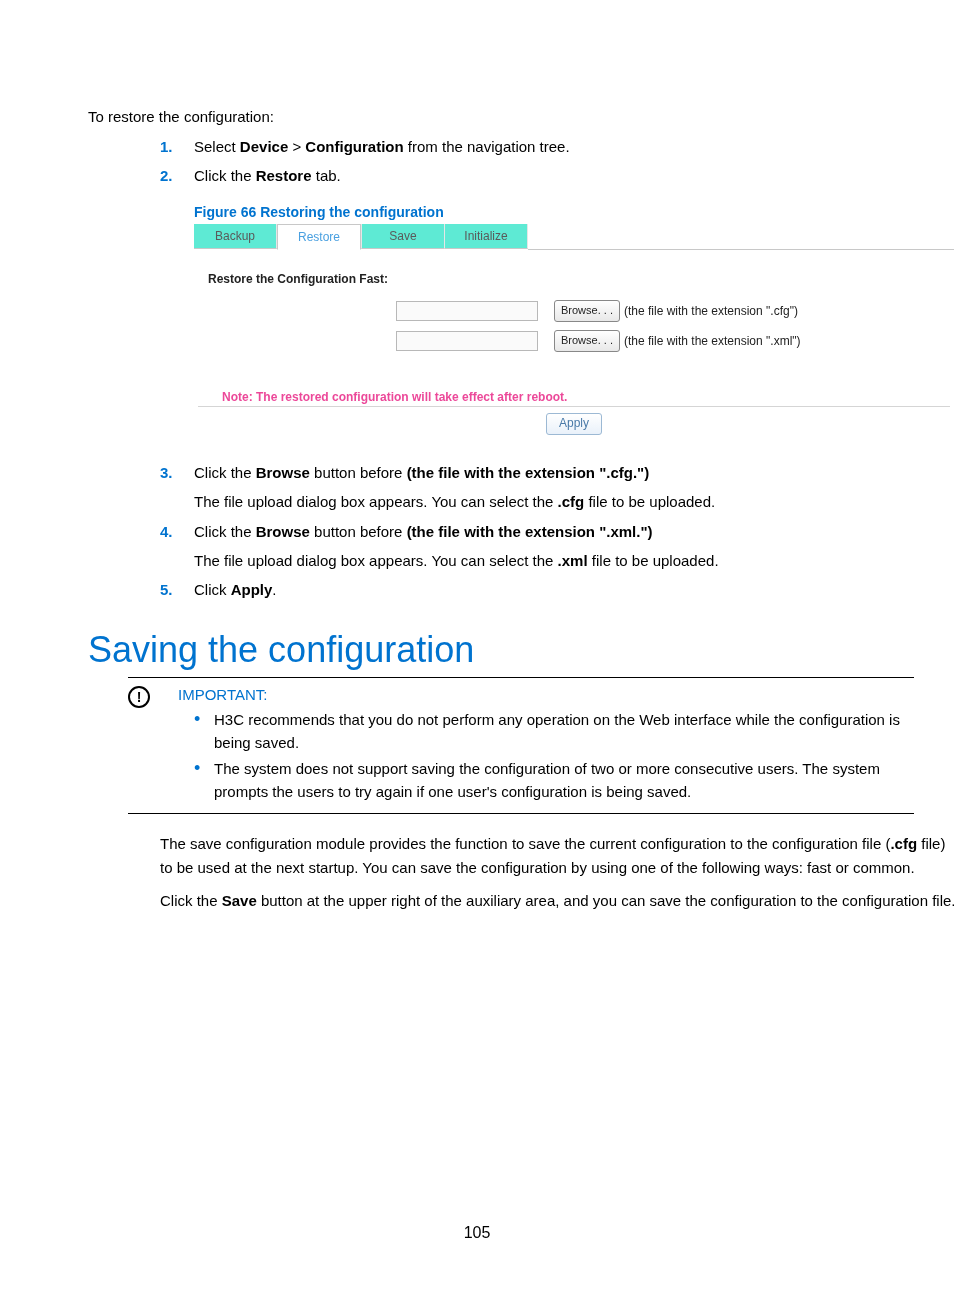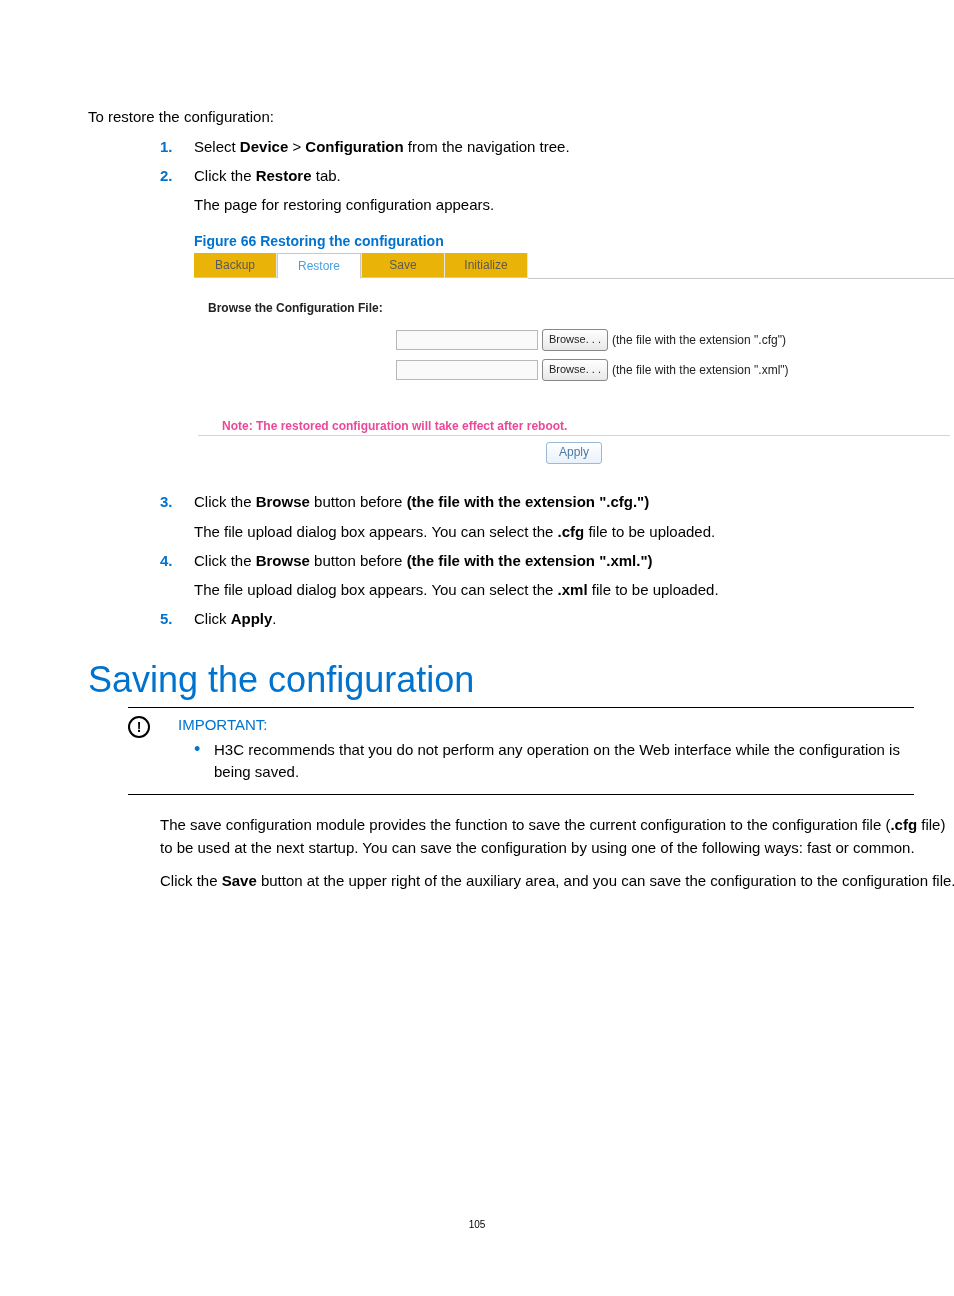--- a/index.html
+++ b/index.html
@@ -56,21 +56,21 @@
     font-family: Tahoma, Arial, sans-serif;
     font-size: 12px;
     color: #333;
   }
   .tab-row { display: flex; }
   .tab {
     width: 82px;
     height: 24px;
     text-align: center;
     line-height: 24px;
-    background: #eab308;
+    background: #5eead4;
     border-bottom: 1px solid #c8c8c8;
     color: #5a5a5a;
   }
   .tab.divider-right { border-right: 1px solid #e6e6e6; }
   .tab.active {
     border: 1px solid #c8c8c8;
     border-bottom: 1px solid #fff;
     background: #fff;
     color: #4aa0e0;
   }
@@ -93,21 +93,21 @@
     border: 1px solid #b8b8b8;
     background: #fafafa;
     margin-left: 198px;
   }
   .browse-btn {
     height: 20px;
     line-height: 18px;
     border: 1px solid #888;
     border-radius: 3px;
     padding: 0 6px;
-    margin-left: 4px;
+    margin-left: 16px;
     background: linear-gradient(#fff,#e8e8e8);
     font-size: 11px;
     color:#222;
   }
   .file-hint { margin-left: 4px; font-size: 12px; color:#222;}
   .mock-note {
     font-weight: bold;
     font-size: 12px;
     margin: 38px 0 0 24px;
     color:#ec4899;
@@ -202,25 +202,25 @@
 
   .subhead {
     color: #0073cf;
     font-weight: bold;
     font-size: 15px;
     margin: 18px 0 0 0;
   }
 
   .page-number {
     position: absolute;
-    bottom: 66px;
+    bottom: 54px;
     width: 100%;
     left: 0;
     text-align: center;
-    font-size: 10px;
+    font-size: 16px;
   }
 </style>
 </head>
 <body>
 
 <div class="page">
 
   <div class="p indent-1">To restore the configuration:</div>
 
   <ul class="ol">
@@ -228,36 +228,35 @@
       <span class="num">1.</span>
       <span>
         <span>Select </span><b>Device</b><span> &gt; </span><b>Configuration</b><span> from the navigation tree.</span>
       </span>
     </li>
     <li>
       <span class="num">2.</span>
       <span>
         <span>Click the </span><b>Restore</b><span> tab.</span>
       </span>
-      <div class="li-sub">The page for restoring configuration appears.</div>
     </li>
   </ul>
 
   <div class="fig-caption">Figure 66 Restoring the configuration</div>
 
   <div class="ui-mock">
     <div class="tab-row">
       <div class="tab divider-right">Backup</div>
       <div class="tab active">Restore</div>
       <div class="tab divider-right pad-left">Save</div>
       <div class="tab divider-right">Initialize</div>
       <div class="tab-filler"></div>
     </div>
     <div class="mock-body">
-      <div class="mock-label">Browse the Configuration File:</div>
+      <div class="mock-label">Restore the Configuration Fast:</div>
 
       <div class="file-row">
         <div class="file-input"></div>
         <div class="browse-btn">Browse. . .</div>
         <div class="file-hint">(the file with the extension ".cfg")</div>
       </div>
 
       <div class="file-row">
         <div class="file-input"></div>
         <div class="browse-btn">Browse. . .</div>
@@ -301,20 +300,21 @@
 
   <h1 class="section">Saving the configuration</h1>
 
   <div class="callout">
     <div class="callout-head">
       <span class="warn-icon">!</span>
       <span class="callout-title">IMPORTANT:</span>
     </div>
     <ul>
       <li>H3C recommends that you do not perform any operation on the Web interface while the configuration is being saved.</li>
+      <li>The system does not support saving the configuration of two or more consecutive users. The system prompts the users to try again if one user's configuration is being saved.</li>
     </ul>
   </div>
 
   <div class="body-para">
     <span>The save configuration module provides the function to save the current configuration to the configuration file (</span><b>.cfg</b><span> file) to be used at the next startup. You can save the configuration by using one of the following ways: fast or common.</span>
   </div>
 
 
   <div class="body-para" style="margin-top:10px">
     <span>Click the </span><b>Save</b><span> button at the upper right of the auxiliary area, and you can save the configuration to the configuration file.</span>

